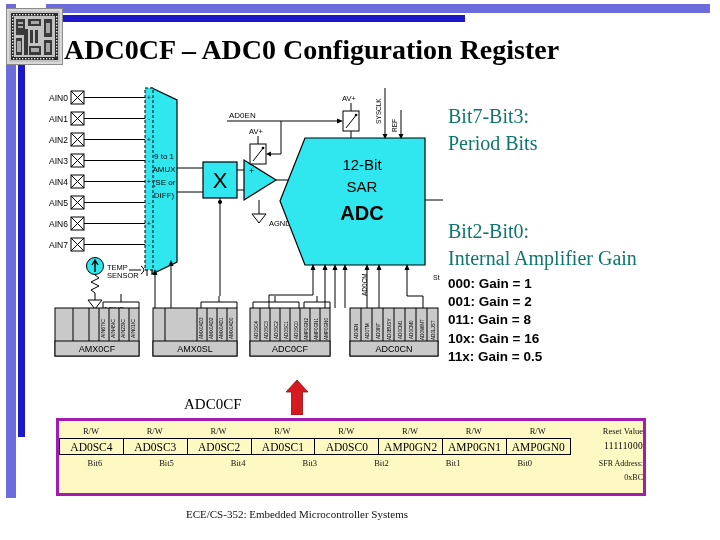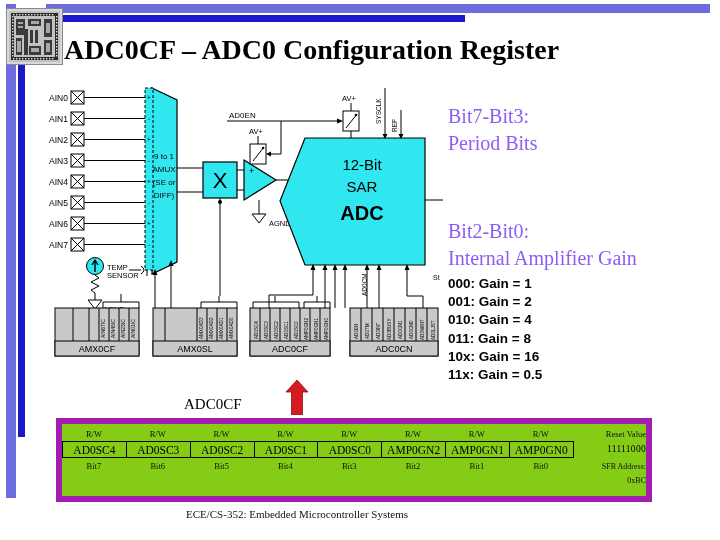--- a/index.html
+++ b/index.html
@@ -26,39 +26,39 @@
   
   .title{
     position:absolute;left:64px;top:34px;width:650px;
     text-align:left;
     font-family:"Liberation Serif", serif;
     font-size:28px;font-weight:bold;color:#000;
     letter-spacing:0px;white-space:nowrap;
   }
 
   
-  .rtext{position:absolute;left:448px;font-family:"Liberation Serif",serif;color:#8b5cf6;}
+  .rtext{position:absolute;left:448px;font-family:"Liberation Serif",serif;color:#0f766e;}
   .rblock1{top:103px;font-size:20px;line-height:27px;}
   .rblock2{top:218px;font-size:20px;line-height:27px;}
   .gainlist{position:absolute;left:448px;top:275px;
             font-family:"Liberation Sans",sans-serif;
             font-size:13.5px;font-weight:bold;line-height:18.2px;color:#000;}
 
   
   .footer{position:absolute;left:0;top:508px;width:594px;text-align:center;
           font-family:"Liberation Serif",serif;font-size:11px;color:#111;}
 
   
   .adclabel{position:absolute;left:184px;top:396px;font-family:"Liberation Serif",serif;
             font-size:15px;color:#000;}
   .redarrow{position:absolute;left:285px;top:380px;width:24px;height:35px;}
 
   
   .regtable{position:absolute;left:56px;top:418px;width:584px;height:72px;
-            border:6px solid #a21caf;background:#84cc16;}
+            border:3px solid #a21caf;background:#fef9c3;}
   .regrow{display:flex;width:100%;}
   .regcell{flex:1 1 0;text-align:center;font-family:"Liberation Serif",serif;}
   .rw{font-size:8.5px;color:#111;padding-top:5px;padding-bottom:2px;}
   .bitname{font-size:11.5px;color:#000;border-top:1px solid #000;border-bottom:1px solid #000;
            border-left:1px solid #000;padding:1.5px 0 1.5px 0;}
   .bitname.last{border-right:1px solid #000;}
   .bitnum{font-size:8.5px;color:#111;padding-top:3px;}
   .resetcell{flex:1.15 1 0;text-align:right;font-family:"Liberation Serif",serif;}
   .resetcell .bitname{border:none;font-size:9.5px;letter-spacing:0.3px;padding-top:3px;}
   .resetcell .bitnum{font-size:8px;line-height:11px;}
@@ -501,21 +501,20 @@
     <div>Bit7-Bit3:</div>
     <div>Period Bits</div>
   </div>
   <div class="rtext rblock2">
     <div>Bit2-Bit0:</div>
     <div>Internal Amplifier Gain</div>
   </div>
   <div class="gainlist">
     <div>000: Gain = 1</div>
     <div>001: Gain = 2</div>
-    <div>010: Gain = 4</div>
     <div>011: Gain = 8</div>
     <div>10x: Gain = 16</div>
     <div>11x: Gain = 0.5</div>
   </div>
 
   <div class="adclabel">ADC0CF</div>
   <div class="redarrow">
     <svg width="24" height="35" viewBox="0 0 24 35">
       <polygon points="12,0 23,12 17.5,12 17.5,35 6.5,35 6.5,12 1,12" fill="#d71920" stroke="#8a0f14" stroke-width="0.8"></polygon>
     </svg>
@@ -540,21 +539,20 @@
       <div class="regcell bitname">AD0SC1</div>
       <div class="regcell bitname">AD0SC0</div>
       <div class="regcell bitname">AMP0GN2</div>
       <div class="regcell bitname">AMP0GN1</div>
       <div class="regcell bitname last">AMP0GN0</div>
       <div class="resetcell">
           <div class="bitname">11111000</div>
         </div>
     </div>
     <div class="regrow">
-      <div class="regcell bitnum">Bit7</div>
       <div class="regcell bitnum">Bit6</div>
       <div class="regcell bitnum">Bit5</div>
       <div class="regcell bitnum">Bit4</div>
       <div class="regcell bitnum">Bit3</div>
       <div class="regcell bitnum">Bit2</div>
       <div class="regcell bitnum">Bit1</div>
       <div class="regcell bitnum">Bit0</div>
       <div class="resetcell">
         <div class="bitnum">SFR Address:</div>
         <div class="bitnum">0xBC</div>

